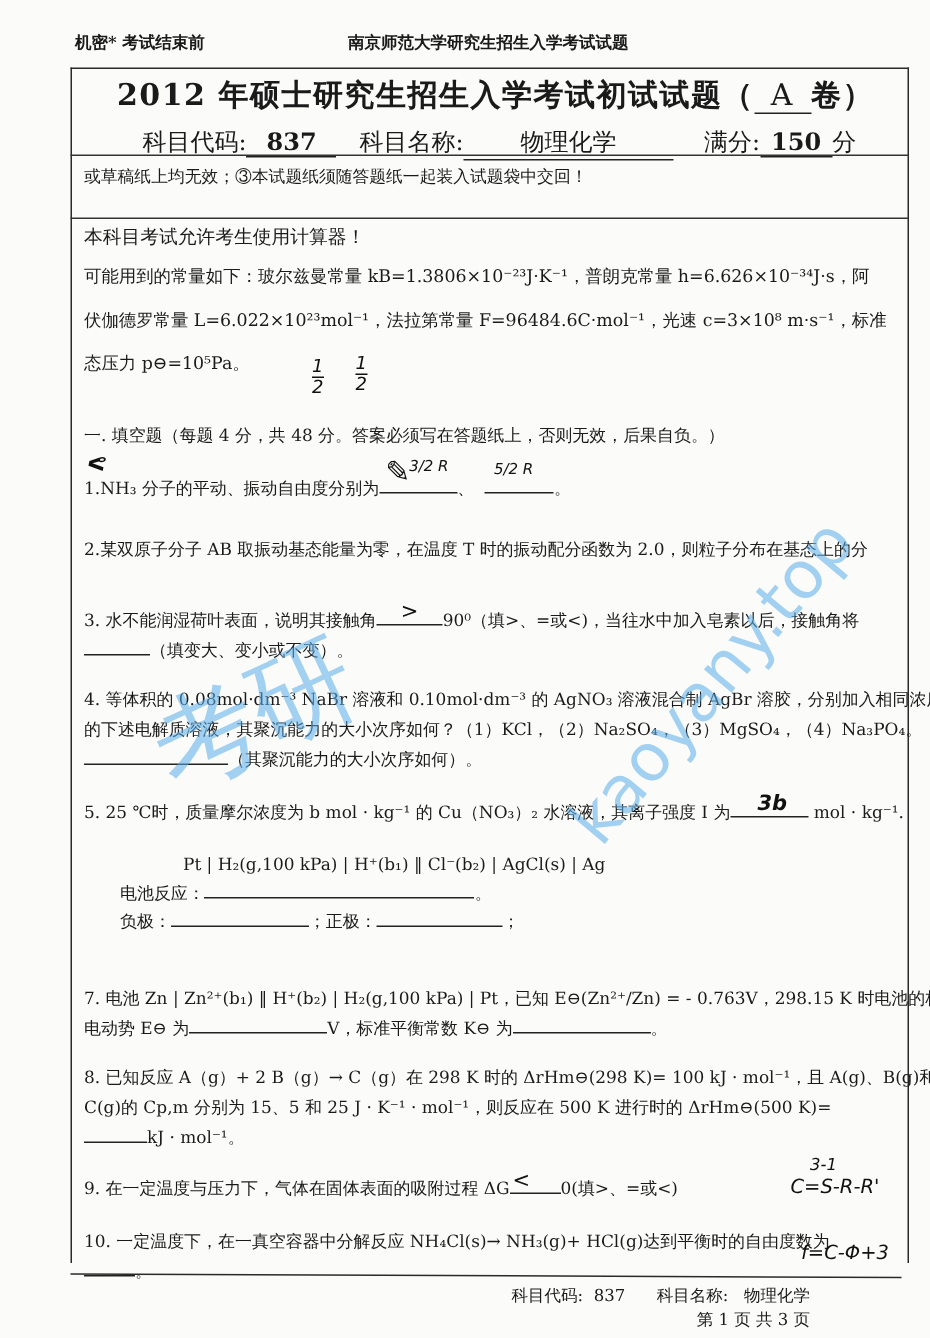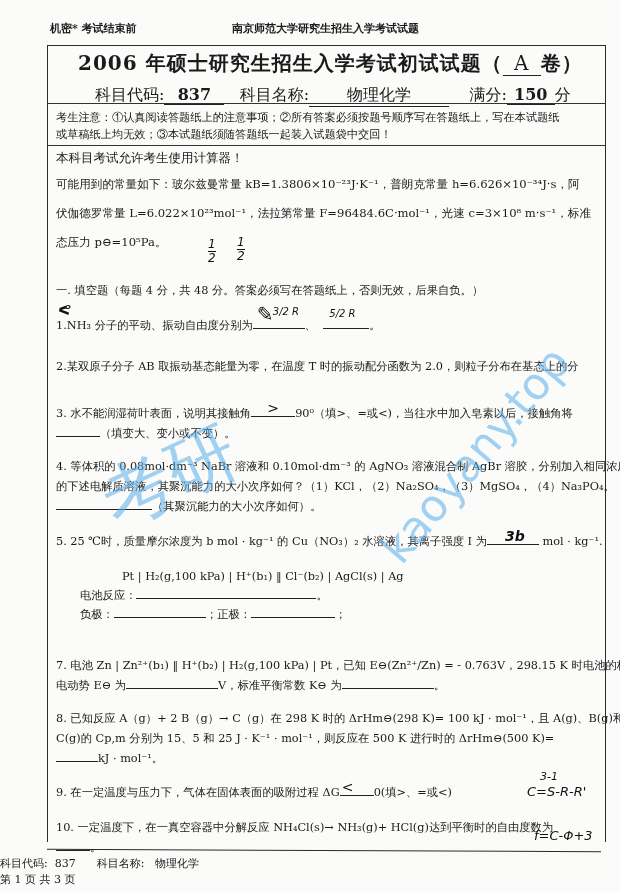--- a/index.html
+++ b/index.html
@@ -18,45 +18,44 @@
   .title { top:50px; left:78px; font-size:20px; font-weight:bold; letter-spacing:1px; }
   .subj { top:85px; left:95px; font-size:16px; }
   .ul { display:inline-block; border-bottom:1px solid #222; text-align:center; font-weight:bold; }
   .notice { left:56px; top:109px; font-size:11.2px; line-height:17px; }
   .calc { left:56px; top:150px; font-size:12.5px; font-family:Liberation Sans, sans-serif; }
   .txt { left:56px; font-size:11.6px; line-height:24px; white-space:nowrap; }
   .q { left:56px; font-size:11.3px; line-height:20px; white-space:nowrap; }
   .blank { display:inline-block; border-bottom:1px solid #222; height:12px; vertical-align:baseline; }
   .hand { font-family:"DejaVu Sans", sans-serif; color:#111; font-style:italic; }
   .wm { color:#5aaeea; opacity:0.55; font-family:"DejaVu Sans", sans-serif; }
-  .footer { font-size:11px; text-align:left; width:540px; left:0; }
+  .footer { font-size:11px; text-align:right; width:540px; left:0; }
 </style>
 </head>
 <body>
 
 <div class="abs hdr-top" style="left:50px">机密* 考试结束前</div>
 <div class="abs hdr-top" style="left:232px">南京师范大学研究生招生入学考试试题</div>
 
 <div class="frame"></div>
 <div class="frame-bottom"></div>
 <div class="sep" style="top:103px"></div>
 <div class="sep" style="top:145px"></div>
 
 <div class="abs title">
-  <span>2006 年硕士研究生招生入学考试初试试题（</span><span class="ul" style="width:38px;font-weight:normal">A</span><span>卷）</span>
+  <span>2012 年硕士研究生招生入学考试初试试题（</span><span class="ul" style="width:38px;font-weight:normal">A</span><span>卷）</span>
 </div>
 
 <div class="abs subj">
   <span>科目代码:</span><span class="ul" style="width:60px">837</span>
   &nbsp;&nbsp;<span>科目名称:</span><span class="ul" style="width:140px;font-weight:normal">物理化学</span>
   &nbsp;&nbsp;&nbsp;<span>满分:</span><span class="ul" style="width:48px">150</span><span>分</span>
 </div>
 
 <div class="abs notice">
-  <div>考生注意：①认真阅读答题纸上的注意事项；②所有答案必须按题号顺序写在答题纸上，写在本试题纸</div>
   <div>或草稿纸上均无效；③本试题纸须随答题纸一起装入试题袋中交回！</div>
 </div>
 
 <div class="abs calc">本科目考试允许考生使用计算器！</div>
 
 <div class="abs txt" style="top:172px">可能用到的常量如下：玻尔兹曼常量 kB=1.3806×10⁻²³J·K⁻¹，普朗克常量 h=6.626×10⁻³⁴J·s，阿</div>
 <div class="abs txt" style="top:201px">伏伽德罗常量 L=6.022×10²³mol⁻¹，法拉第常量 F=96484.6C·mol⁻¹，光速 c=3×10⁸ m·s⁻¹，标准</div>
 <div class="abs txt" style="top:230px">态压力 p⊖=10⁵Pa。</div>
 
 <div class="abs hand" style="left:208px;top:238px;font-size:12px;line-height:13px;text-align:center">

